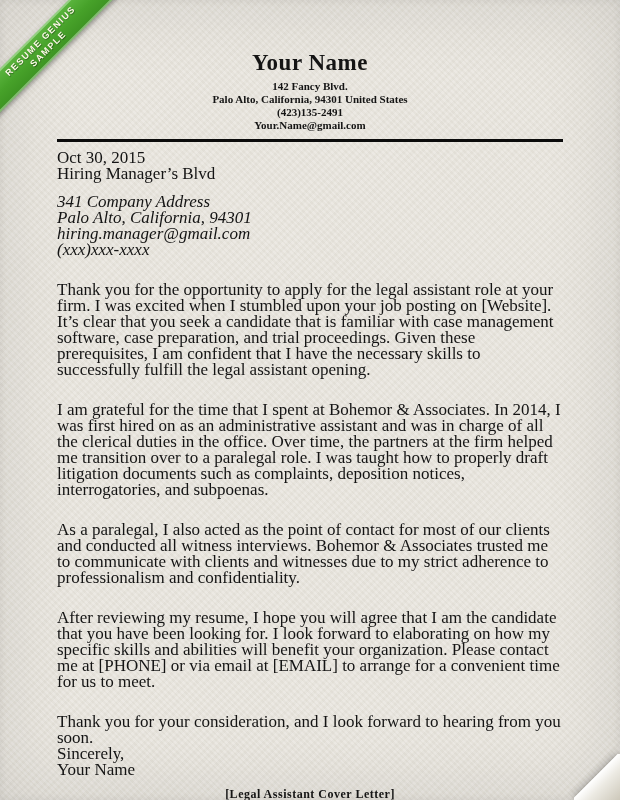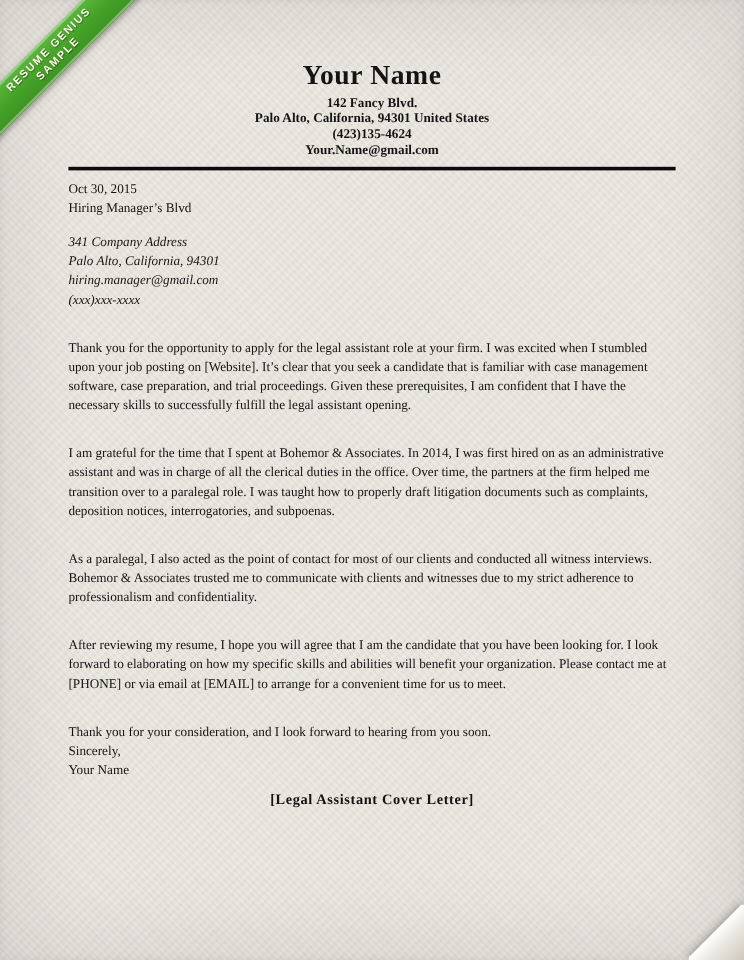--- a/index.html
+++ b/index.html
@@ -69,21 +69,21 @@
     line-height: 13px;
   }
   .rule {
     border: none;
     border-top: 3px solid #0b0b0b;
     margin-top: 7px;
   }
 
   
   .letter {
-    font-size: 11px;
+    font-size: 17px;
     line-height: 16px;
     margin-top: 8px;
   }
   .letter .line { line-height: 16px; }
   .block { margin-top: 12px; font-style: italic; }
   .letter p.para { margin-top: 24px; }
   .closing-block { }
 
   
   .footer-title {
@@ -120,21 +120,21 @@
     <span>Resume Genius</span>
     <span>Sample</span>
   </div>
 
   <div class="content">
 
     <div class="header">
       <div class="name">Your Name</div>
       <div class="contact-line">142 Fancy Blvd.</div>
       <div class="contact-line">Palo Alto, California, 94301 United States</div>
-      <div class="contact-line">(423)135-4624</div>
+      <div class="contact-line">(423)135-2491</div>
       <div class="contact-line">Your.Name@gmail.com</div>
     </div>
 
     <hr class="rule">
 
     <div class="letter">
 
       <div>
         <div class="line">Oct 30, 2015</div>
         <div class="line">Hiring Manager’s Blvd</div>

